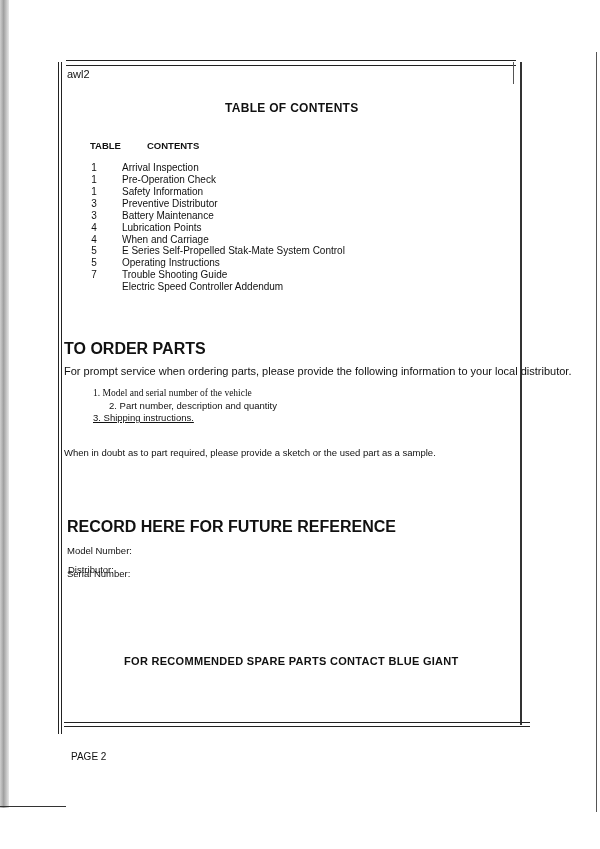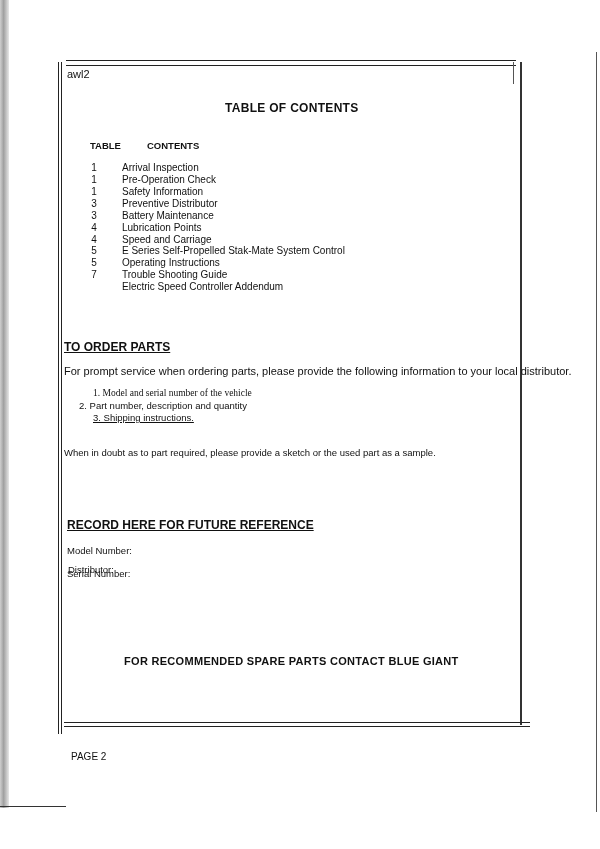--- a/index.html
+++ b/index.html
@@ -17,21 +17,21 @@
   .frame-tick { position:absolute; left:513px; top:62px; width:1px; height:22px; background:#555; }
   .frame-bottom { position:absolute; left:64px; top:722px; width:466px; height:3px;
                   border-top:1px solid #222; border-bottom:1px solid #222; }
   .t { position:absolute; white-space:nowrap; }
   .hdr { font-size:11px; }
   .title { font-size:12px; font-weight:bold; letter-spacing:0.3px; }
   .colh { font-size:9.5px; font-weight:bold; }
   .toc-row { position:absolute; left:90px; font-size:10px; height:12px; }
   .toc-page { position:absolute; left:0; width:8px; text-align:center; }
   .toc-label { position:absolute; left:32px; white-space:nowrap; }
-  .sect { font-size:12px; font-weight:bold;text-decoration:underline; }
+  .sect { font-size:16px; font-weight:bold; }
   .body { font-size:9.5px; }
   .foot { font-size:11px; font-weight:bold; letter-spacing:0.3px; }
 </style>
 </head>
 <body>
 
 <div class="scan-edge"></div>
 <div class="scan-bottom"></div>
 <div class="right-edge"></div>
 
@@ -69,21 +69,21 @@
   <div class="toc-row" style="top:210px;">
     <span class="toc-page">3</span>
     <span class="toc-label">Battery Maintenance</span>
   </div>
   <div class="toc-row" style="top:222px;">
     <span class="toc-page">4</span>
     <span class="toc-label">Lubrication Points</span>
   </div>
   <div class="toc-row" style="top:234px;">
     <span class="toc-page">4</span>
-    <span class="toc-label">Speed and Carriage</span>
+    <span class="toc-label">When and Carriage</span>
   </div>
   <div class="toc-row" style="top:245px;">
     <span class="toc-page">5</span>
     <span class="toc-label">E Series Self-Propelled Stak-Mate System Control</span>
   </div>
   <div class="toc-row" style="top:257px;">
     <span class="toc-page">5</span>
     <span class="toc-label">Operating Instructions</span>
   </div>
   <div class="toc-row" style="top:269px;">
@@ -92,21 +92,21 @@
   </div>
   <div class="toc-row" style="top:281px;">
     <span class="toc-page"></span>
     <span class="toc-label">Electric Speed Controller Addendum</span>
   </div>
 </div>
 
 <div class="t sect" style="left:64px;top:340px;">TO ORDER PARTS</div>
 <div class="t body" style="left:64px;top:365px;font-size:11px;">For prompt service when ordering parts, please provide the following information to your local distributor.</div>
 <div class="t body" style="left:93px;top:388px;font-family:Liberation Serif, serif;">1.  Model and serial number of the vehicle</div>
-<div class="t body" style="left:79px;top:400px;">2.  Part number, description and quantity</div>
+<div class="t body" style="left:109px;top:400px;">2.  Part number, description and quantity</div>
 <div class="t body" style="left:93px;top:412px;text-decoration:underline;">3.  Shipping instructions.</div>
 <div class="t body" style="left:64px;top:447px;">When in doubt as to part required, please provide a sketch or the used part as a sample.</div>
 
 <div class="t sect" style="left:67px;top:518px;">RECORD HERE FOR FUTURE REFERENCE</div>
 <div class="t body" style="left:67px;top:545px;">Model Number:</div>
 <div class="t body" style="left:67px;top:568px;">Serial Number:</div>
 <div class="t body" style="left:68px;top:564px;">Distributor:</div>
 
 <div class="t foot" style="left:124px;top:647px;margin-top:8px;">FOR RECOMMENDED SPARE PARTS CONTACT BLUE GIANT</div>
 

